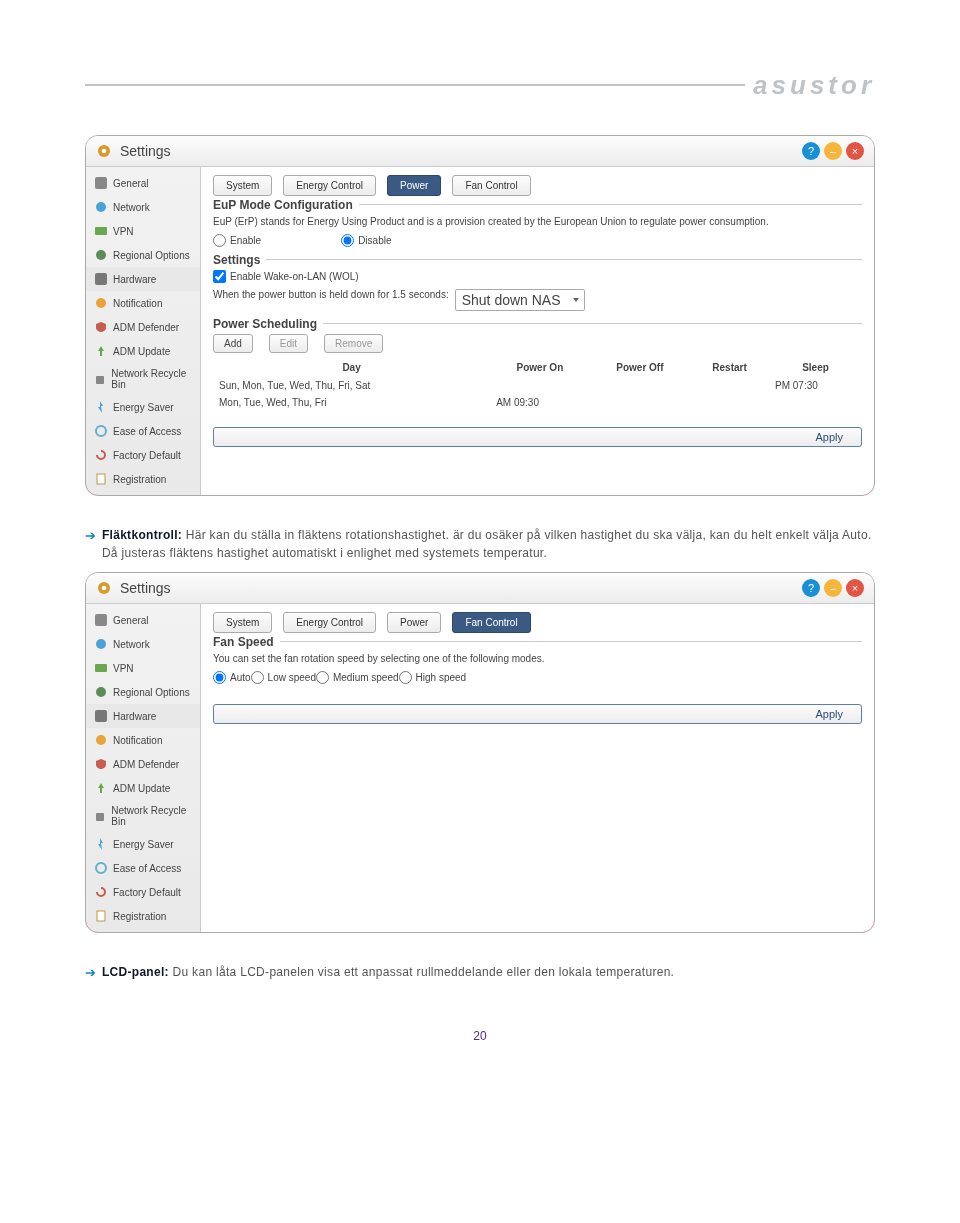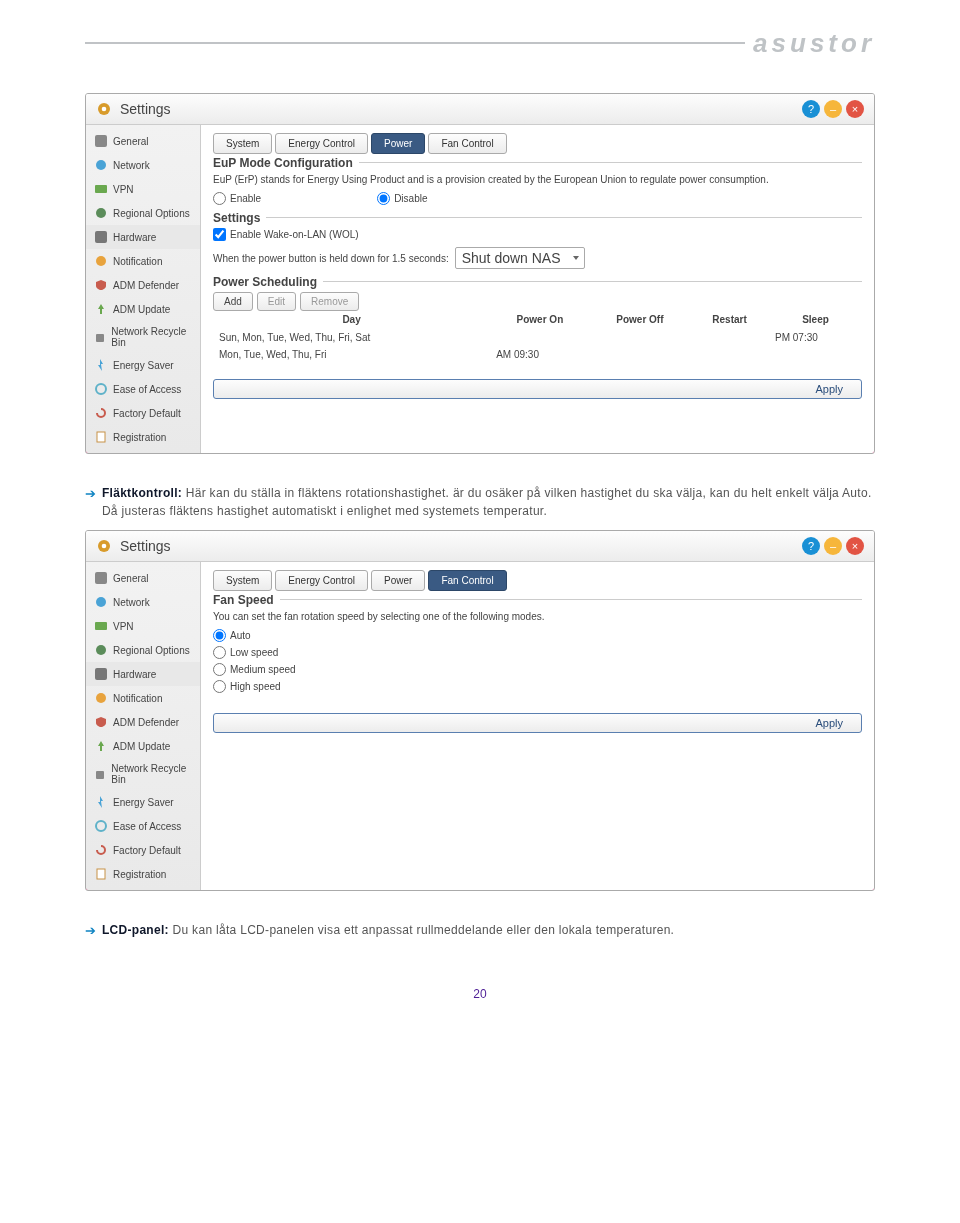--- a/index.html
+++ b/index.html
@@ -1,52 +1,52 @@
 <!DOCTYPE html>
 <html><head>
 <meta charset="utf-8">
 <style>
   * { box-sizing: border-box; margin: 0; padding: 0; }
   body { font-family: Arial, sans-serif; font-size: 11px; color: #333; background: #fff; width: 960px; margin: 0 auto; position: relative; }
-  .page { padding: 28px 85px 30px 85px; }
+  .page { padding: 70px 85px 30px 85px; }
   .logo-bar { position: relative; height: 40px; margin-bottom: 25px; }
   .logo-line { position: absolute; top: 14px; left: 0; right: 130px; height: 2px; background: #c0c3c6; }
   .logo-text { position: absolute; right: 0; top: 0; font-size: 26px; font-weight: bold; letter-spacing: 4px; color: #bfc3c6; font-style: italic; text-transform: lowercase; }
-  .settings-window { border: 1px solid #aaa; border-radius: 3px; background: #f6f6f6; margin-bottom: 30px; overflow: hidden; }
+  .settings-window { border: 1px solid #aaa; border-radius: 13px; background: #f6f6f6; margin-bottom: 30px; overflow: hidden; }
   .win-header { display: flex; align-items: center; padding: 6px 10px; background: linear-gradient(#fdfdfd,#ececec); border-bottom: 1px solid #ccc; }
   .win-header .gear { width: 16px; height: 16px; margin-right: 8px; display: inline-flex; align-items: center; justify-content: center; }
   .win-title { font-size: 14px; color: #444; flex: 1; }
   .win-ctrls { display: flex; gap: 4px; }
   .wbtn { width: 18px; height: 18px; border-radius: 50%; display: flex; align-items: center; justify-content: center; font-size: 11px; color: #fff; }
   .wbtn.help { background: #1990d5; }
   .wbtn.min  { background: #f6b63b; }
   .wbtn.close{ background: #e25444; }
   .win-body { display: flex; background: #be185d; }
   .sidebar { width: 115px; background: linear-gradient(#f2f2f2,#e9e9e9); border-right: 1px solid #ccc; padding: 4px 0; }
   .side-item { display: flex; align-items: center; padding: 5px 8px; font-size: 10px; color: #444; cursor: pointer; }
   .side-item.active { background: #e8e8e8; }
   .side-item .ico { width: 14px; height: 14px; margin-right: 5px; display: inline-flex; align-items: center; justify-content: center; }
   .main { flex: 1; background: #fff; padding: 8px 12px 10px 12px; position: relative; }
-  .tabs { display: flex; gap: 3px; margin-bottom: 8px; }
+  .tabs { display: flex; gap: 11px; margin-bottom: 8px; }
   .tab { padding: 4px 12px; font-size: 10px; border: 1px solid #aaa; border-radius: 3px; background: linear-gradient(#fdfdfd,#ececec); cursor: pointer; }
   .tab.active { background: #3a5a83; border-color: #2c4768; color: #fff; }
   .group { border-top: 1px solid #ccc; padding-top: 6px; margin-top: 6px; position: relative; }
   .group-title { position: absolute; top: -7px; left: 0; background: #fff; padding-right: 6px; font-size: 12px; font-weight: bold; color: #444; }
   .group-inner { padding: 4px 0 6px 0; font-size: 10px; color: #444; }
   .desc { margin-bottom: 6px; line-height: 1.3; }
-  .radio-row { display: flex; gap: 116px; align-items: center; }
-  .radio-row.narrow { gap: 0; flex-direction: column; align-items: flex-start; }
+  .radio-row { display: flex; gap: 80px; align-items: center; }
+  .radio-row.narrow { gap: 0; align-items: flex-start; }
   .radio-row.narrow label { margin-bottom: 4px; }
   .radio-row label, .chk-row label { display: flex; align-items: center; gap: 4px; cursor: pointer; }
   input[type=radio], input[type=checkbox] { margin: 0; }
   .chk-row { margin-bottom: 6px; }
-  .held-row { display: flex; align-items: center; gap: 6px; margin-top: 2px; }
+  .held-row { display: flex; gap: 6px; margin-top: 2px; }
   .select { border: 1px solid #aaa; background: #fff; padding: 2px 18px 2px 6px; font-size: 14px; position: relative; border-radius: 2px; min-width: 130px; }
   .select::after { content: ""; position: absolute; right: 5px; top: 50%; width: 0; height: 0; border-left: 3px solid transparent; border-right: 3px solid transparent; border-top: 4px solid #666; transform: translateY(-50%); }
-  .btn-row { display: flex; gap: 4px; }
+  .btn-row { display: flex; gap: 16px; margin-bottom: 6px; }
   .sbtn { padding: 3px 10px; font-size: 10px; border: 1px solid #aaa; border-radius: 3px; background: linear-gradient(#fdfdfd,#ececec); cursor: pointer; }
   .sbtn.disabled { color: #999; }
   table.sched { width: 100%; border-collapse: collapse; font-size: 10px; }
   table.sched th, table.sched td { text-align: left; padding: 3px 6px; }
   table.sched th { font-weight: bold; border-bottom: 1px solid transparent; text-align: center; }
   .apply-wrap { text-align: right; margin-top: 10px; }
   .apply-btn { padding: 3px 18px; font-size: 11px; border: 1px solid #5a7fb0; border-radius: 3px; background: linear-gradient(#fdfdfd,#ececec); color: #2a4d7b; cursor: pointer; }
   .body-text { font-family: Verdana, sans-serif; font-size: 12px; color: #555; line-height: 1.5; margin: 0 0 8px 0; letter-spacing: 0.3px; }
   .bullet-row { display: flex; align-items: flex-start; gap: 6px; margin-bottom: 2px; }
   .bullet-arrow { color: #1185c3; font-size: 13px; line-height: 20px; flex-shrink: 0; }

